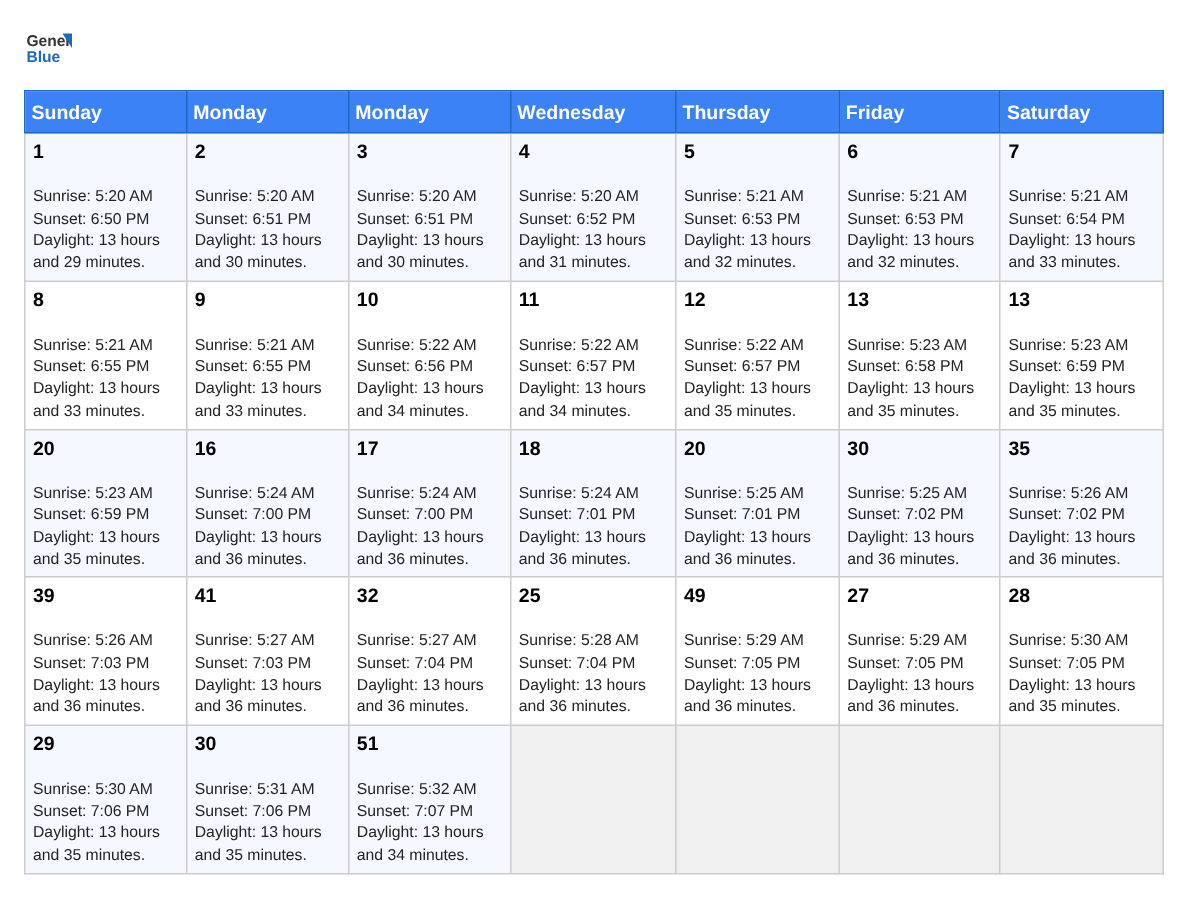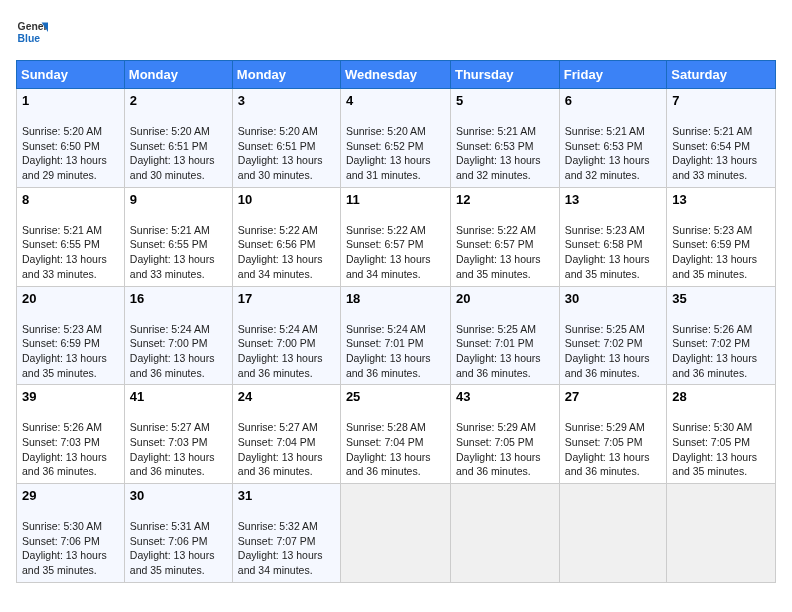--- a/index.html
+++ b/index.html
@@ -201,29 +201,29 @@
       <tr>
         <td>
           <span class="day-num">39</span>
           <div class="day-info">Sunrise: 5:26 AM<br>Sunset: 7:03 PM<br>Daylight: 13 hours<br>and 36 minutes.</div>
         </td>
         <td>
           <span class="day-num">41</span>
           <div class="day-info">Sunrise: 5:27 AM<br>Sunset: 7:03 PM<br>Daylight: 13 hours<br>and 36 minutes.</div>
         </td>
         <td>
-          <span class="day-num">24</span>
+          <span class="day-num">32</span>
           <div class="day-info">Sunrise: 5:27 AM<br>Sunset: 7:04 PM<br>Daylight: 13 hours<br>and 36 minutes.</div>
         </td>
         <td>
           <span class="day-num">25</span>
           <div class="day-info">Sunrise: 5:28 AM<br>Sunset: 7:04 PM<br>Daylight: 13 hours<br>and 36 minutes.</div>
         </td>
         <td>
-          <span class="day-num">43</span>
+          <span class="day-num">49</span>
           <div class="day-info">Sunrise: 5:29 AM<br>Sunset: 7:05 PM<br>Daylight: 13 hours<br>and 36 minutes.</div>
         </td>
         <td>
           <span class="day-num">27</span>
           <div class="day-info">Sunrise: 5:29 AM<br>Sunset: 7:05 PM<br>Daylight: 13 hours<br>and 36 minutes.</div>
         </td>
         <td>
           <span class="day-num">28</span>
           <div class="day-info">Sunrise: 5:30 AM<br>Sunset: 7:05 PM<br>Daylight: 13 hours<br>and 35 minutes.</div>
         </td>
@@ -231,21 +231,21 @@
       <tr>
         <td>
           <span class="day-num">29</span>
           <div class="day-info">Sunrise: 5:30 AM<br>Sunset: 7:06 PM<br>Daylight: 13 hours<br>and 35 minutes.</div>
         </td>
         <td>
           <span class="day-num">30</span>
           <div class="day-info">Sunrise: 5:31 AM<br>Sunset: 7:06 PM<br>Daylight: 13 hours<br>and 35 minutes.</div>
         </td>
         <td>
-          <span class="day-num">31</span>
+          <span class="day-num">51</span>
           <div class="day-info">Sunrise: 5:32 AM<br>Sunset: 7:07 PM<br>Daylight: 13 hours<br>and 34 minutes.</div>
         </td>
         <td class="empty-cell"></td>
         <td class="empty-cell"></td>
         <td class="empty-cell"></td>
         <td class="empty-cell"></td>
       </tr>
     </tbody>
 </table>
 

